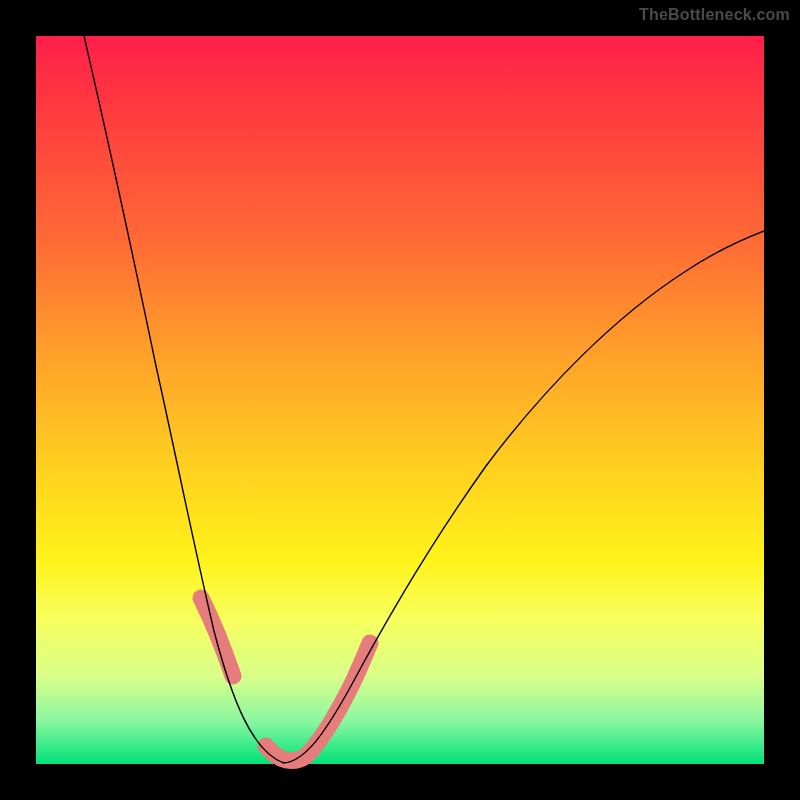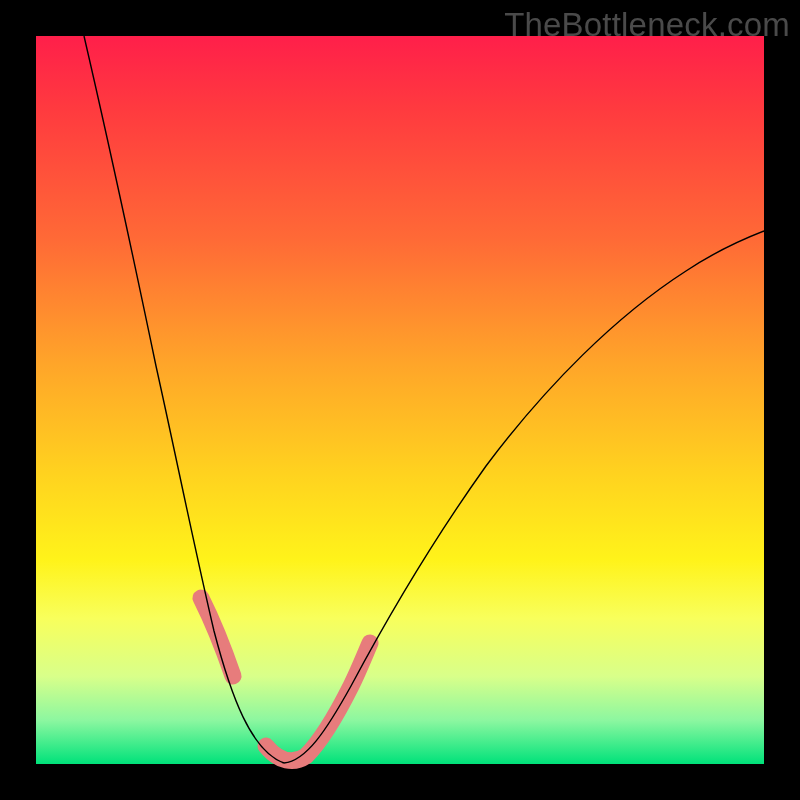--- a/index.html
+++ b/index.html
@@ -35,22 +35,22 @@
       #f8ff5c 80%,
       #d8ff8a 88%,
       #8cf7a0 94%,
       #00e27a 100%);
   }
   .watermark {
     position: absolute;
     top: 6px;
     right: 10px;
     color: #4a4a4a;
-    font-size: 33px;
-    font-weight: 400;
+    font-size: 16px;
+    font-weight: 700;
     letter-spacing: 0.2px;
     user-select: none;
   }
   svg.curve {
     position: absolute;
     left: 0;
     top: 0;
     width: 728px;
     height: 728px;
     overflow: visible;

